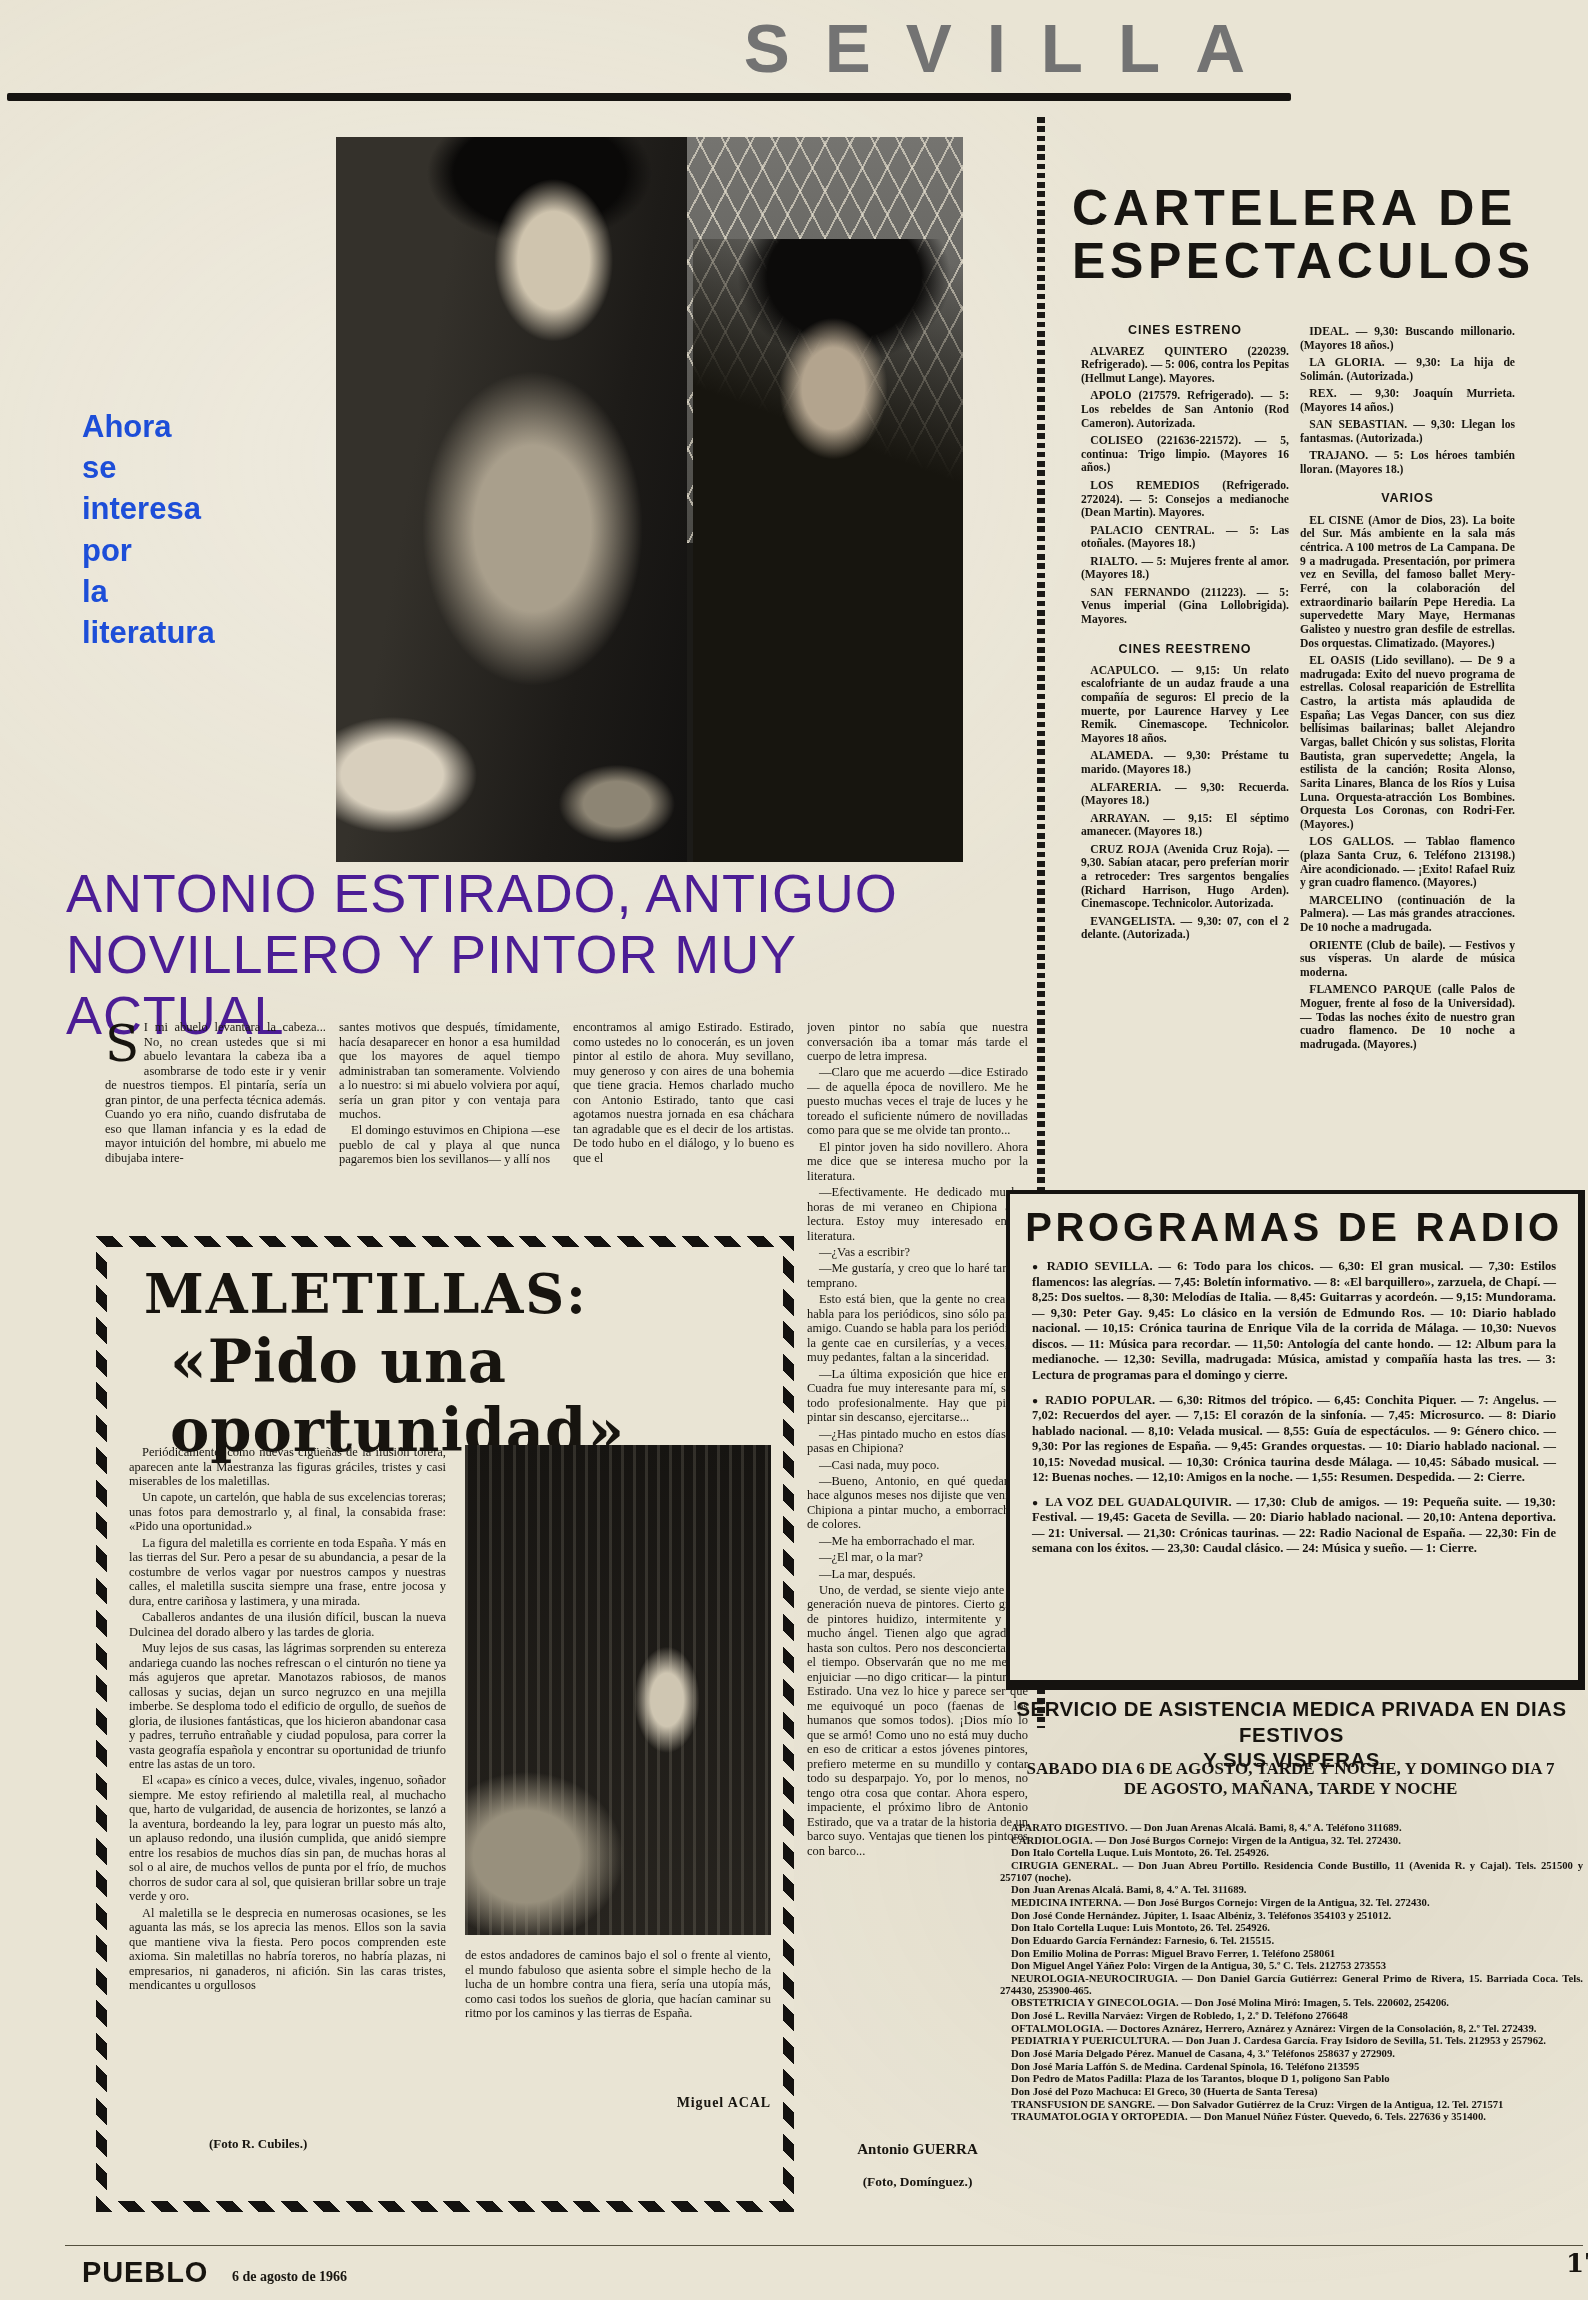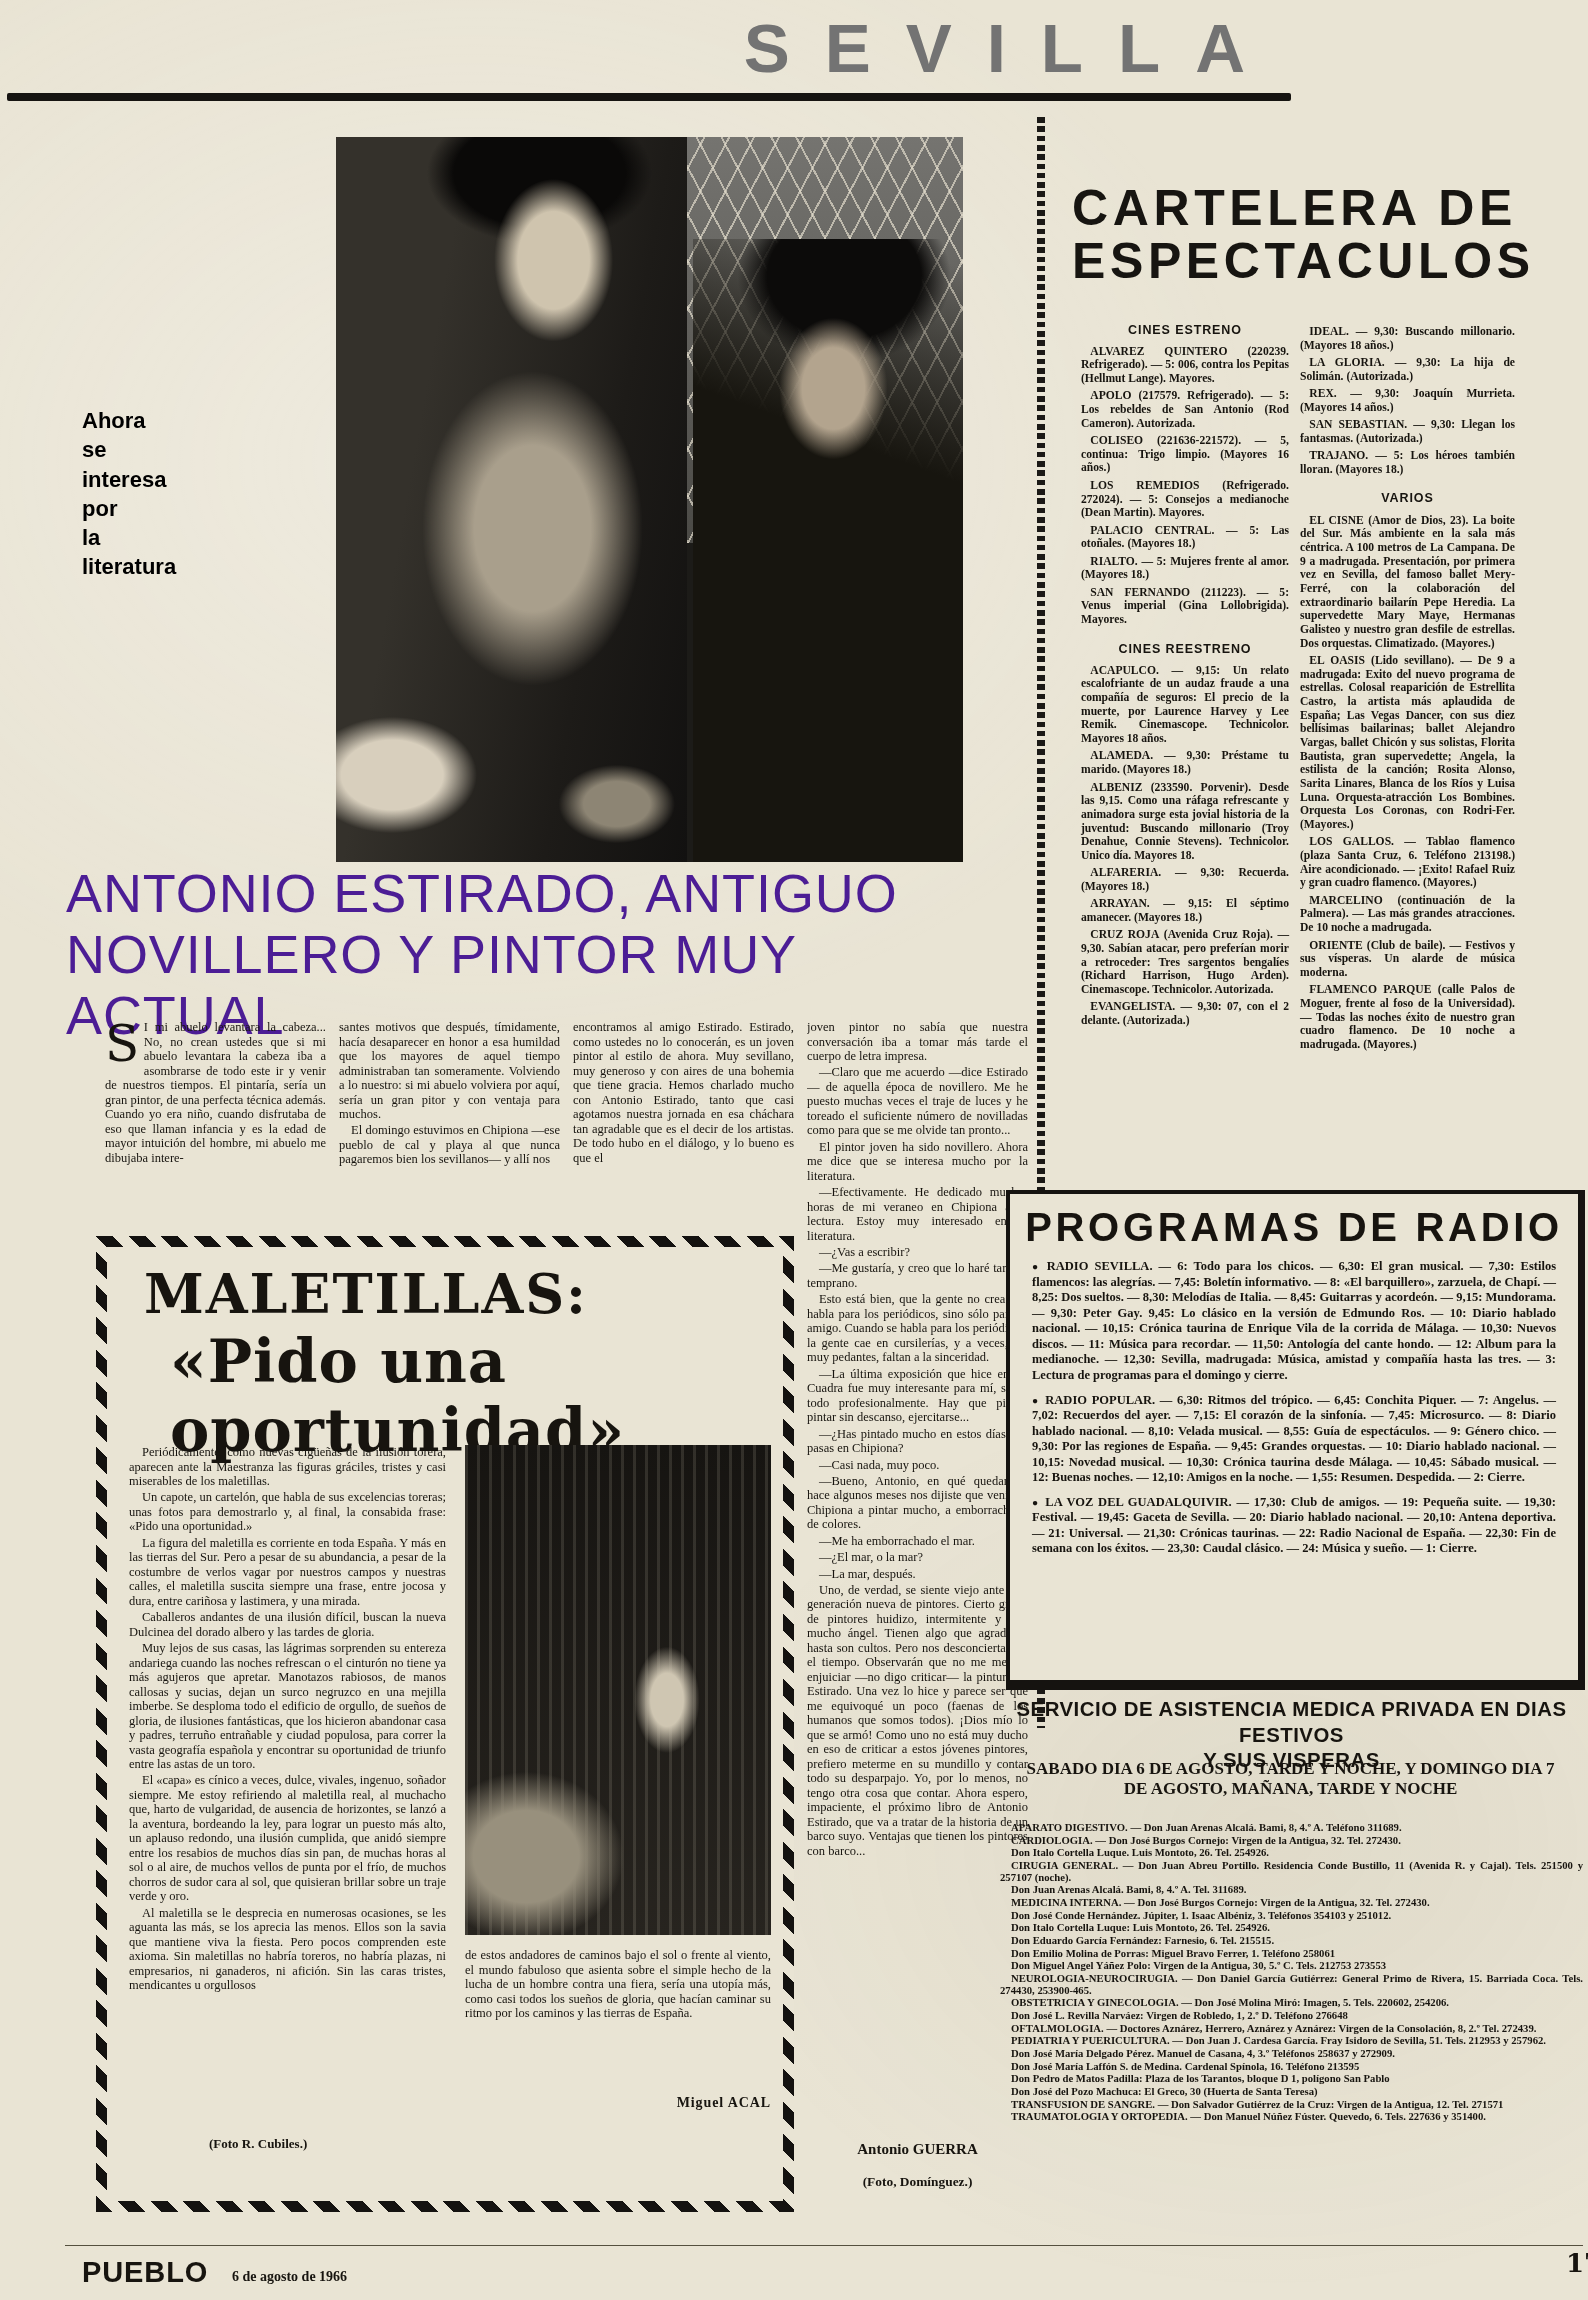--- a/index.html
+++ b/index.html
@@ -39,21 +39,21 @@
       repeating-linear-gradient(62deg, rgba(224,218,202,0.7) 0 1.9px, rgba(0,0,0,0) 1.9px 22px),
       repeating-linear-gradient(-62deg, rgba(224,218,202,0.7) 0 1.9px, rgba(0,0,0,0) 1.9px 22px),
       linear-gradient(#757470,#4b4a46);}
   .pm-man{position:absolute;left:57%;top:14%;right:0;bottom:0;
     background:
       radial-gradient(82px 107px at 52% 24%, #b3a48e 0 38%, rgba(0,0,0,0) 66%),
       radial-gradient(148px 121px at 56% 6%, #0c0b0a 0 52%, rgba(0,0,0,0) 72%),
       linear-gradient(200deg, rgba(0,0,0,0) 0 4%, #17150f 34%);}
 
   .side-head{top:406px;left:82px;width:241px;white-space:pre-line;
-    font-size:22px;font-weight:bold;line-height:1.33;color:#000000;}
+    font-size:31px;font-weight:bold;line-height:1.33;color:#1d4ed8;}
 
   .headline{top:863px;left:66px;width:937px;font-size:54px;line-height:1.13;
     font-weight:normal;letter-spacing:0.9px;color:#4c1d95;}
 
   
   .acol{top:1020px;width:221px;font-size:12.5px;line-height:1.16;overflow:hidden;}
   .acol p{margin:0 0 1.9px 0;text-indent:12px;}
   .acol p:first-child{text-indent:0;}
   #col1{left:105px;height:215px;}
   #col2{left:339px;height:215px;}
@@ -209,21 +209,20 @@
       <p><b>COLISEO</b><span> (221636-221572). — 5, continua: Trigo limpio. (Mayores 16 años.)</span></p>
       <p><b>LOS REMEDIOS</b><span> (Refrigerado. 272024). — 5: Consejos a medianoche (Dean Martin). Mayores.</span></p>
       <p><b>PALACIO CENTRAL.</b><span> — 5: Las otoñales. (Mayores 18.)</span></p>
       <p><b>RIALTO.</b><span> — 5: Mujeres frente al amor. (Mayores 18.)</span></p>
       <p><b>SAN FERNANDO</b><span> (211223). — 5: Venus imperial (Gina Lollobrigida). Mayores.</span></p>
     </div>
   <div class="chead gap">CINES REESTRENO</div>
   <div>
       <p><b>ACAPULCO.</b><span> — 9,15: Un relato escalofriante de un audaz fraude a una compañía de seguros: El precio de la muerte, por Laurence Harvey y Lee Remik. Cinemascope. Technicolor. Mayores 18 años.</span></p>
       <p><b>ALAMEDA.</b><span> — 9,30: Préstame tu marido. (Mayores 18.)</span></p>
-      <p><b>ALBENIZ</b><span> (233590. Porvenir). Desde las 9,15. Como una ráfaga refrescante y animadora surge esta jovial historia de la juventud: Buscando millonario (Troy Denahue, Connie Stevens). Technicolor. Unico día. Mayores 18.</span></p>
       <p><b>ALFARERIA.</b><span> — 9,30: Recuerda. (Mayores 18.)</span></p>
       <p><b>ARRAYAN.</b><span> — 9,15: El séptimo amanecer. (Mayores 18.)</span></p>
       <p><b>CRUZ ROJA</b><span> (Avenida Cruz Roja). — 9,30. Sabían atacar, pero preferían morir a retroceder: Tres sargentos bengalíes (Richard Harrison, Hugo Arden). Cinemascope. Technicolor. Autorizada.</span></p>
       <p><b>EVANGELISTA.</b><span> — 9,30: 07, con el 2 delante. (Autorizada.)</span></p>
     </div>
 </div>
 
 <div id="cart-right" class="p ccol just">
   <div>
       <p><b>IDEAL.</b><span> — 9,30: Buscando millonario. (Mayores 18 años.)</span></p>

